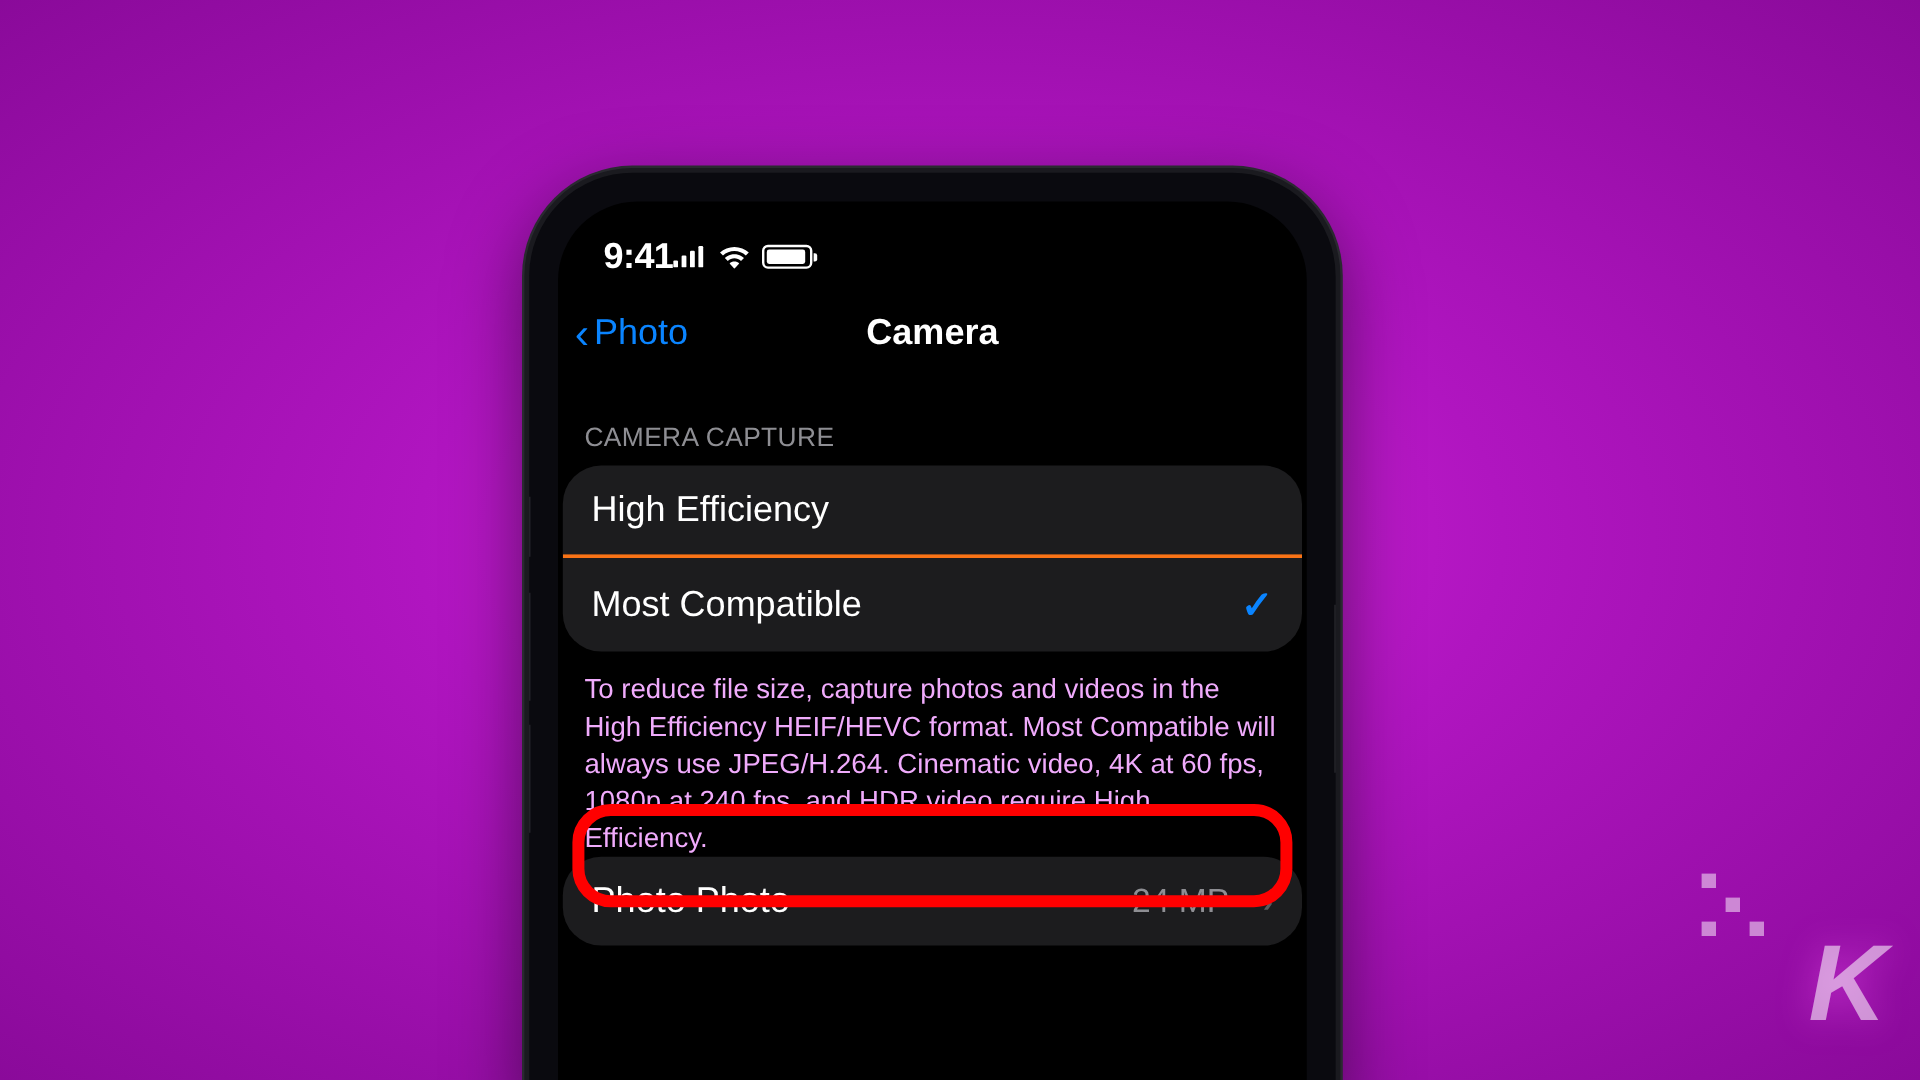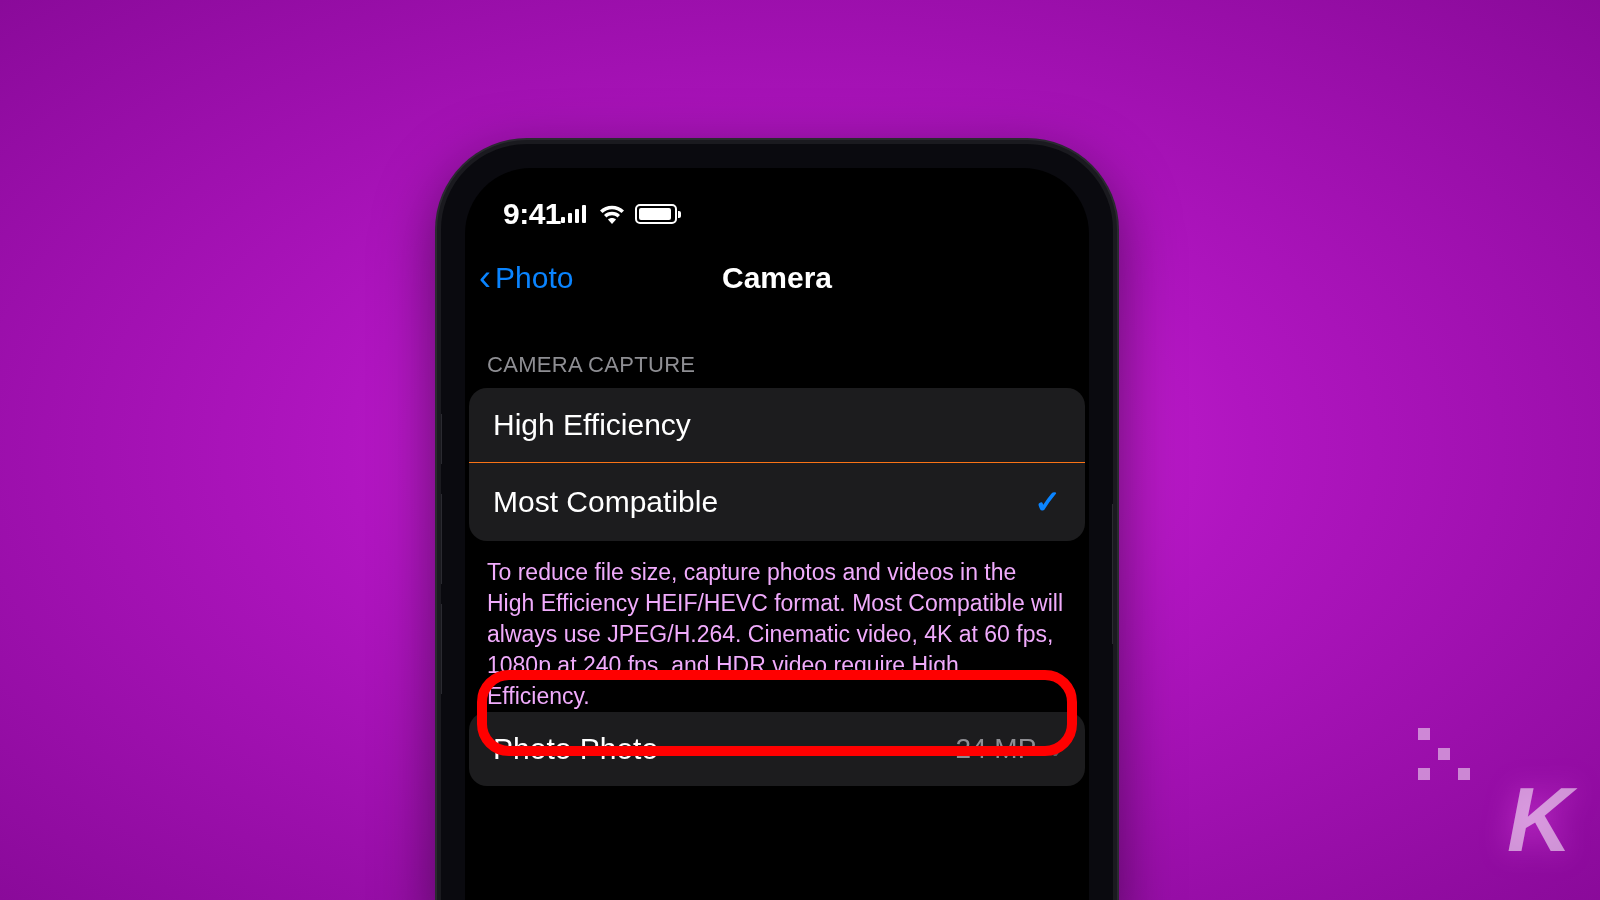--- a/index.html
+++ b/index.html
@@ -119,36 +119,36 @@
     .section-header {
       color: #8e8e93;
       font-size: 22px;
       font-weight: 400;
       text-transform: uppercase;
       padding: 34px 18px 10px 18px;
       letter-spacing: 0.3px;
     }
     .list-group {
       background: #1c1c1e;
-      border-radius: 18px;
+      border-radius: 32px;
       overflow: hidden;
     }
     .list-row {
       display: flex;
       align-items: center;
       justify-content: space-between;
       padding: 20px 24px;
       color: #fff;
       font-size: 30px;
       font-weight: 400;
       cursor: pointer;
       position: relative;
     }
     .list-row + .list-row {
-      border-top: 1px solid #f97316;
+      border-top: 3px solid #f97316;
     }
     .check-icon {
       color: #0a84ff;
       font-size: 32px;
       font-weight: 600;
     }
     .highlight {
       position: absolute;
       left: 12px;
       right: 12px;
@@ -163,21 +163,21 @@
       color: #f0abfc;
       font-size: 23px;
       line-height: 1.35;
       padding: 16px 18px 0 18px;
     }
     .row-value {
       color: #8e8e93;
       font-size: 28px;
       display: flex;
       align-items: center;
-      gap: 16px;
+      gap: 28px;
     }
     .chevron-right {
       color: #5a5a5f;
       font-size: 26px;
       font-weight: 600;
     }
     .side-button-left {
       position: absolute;
       left: -5px;
       width: 6px;

